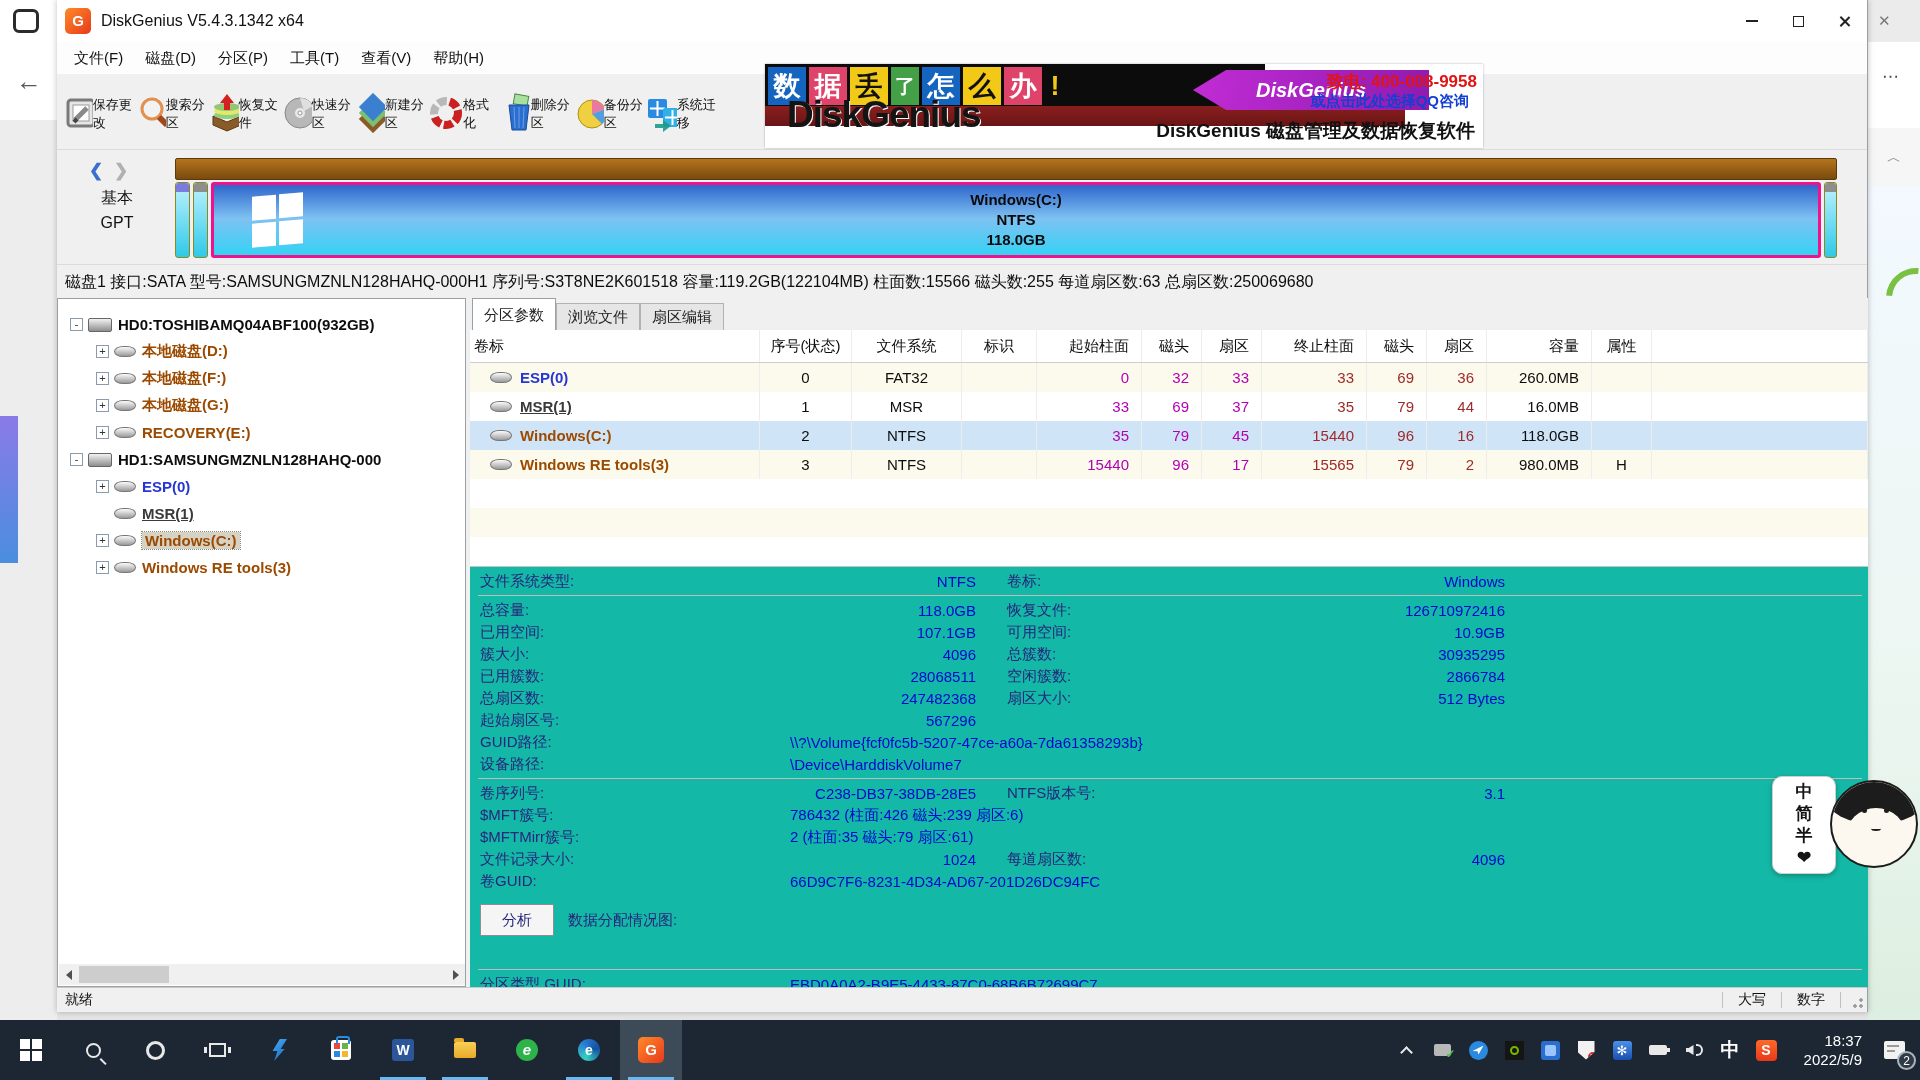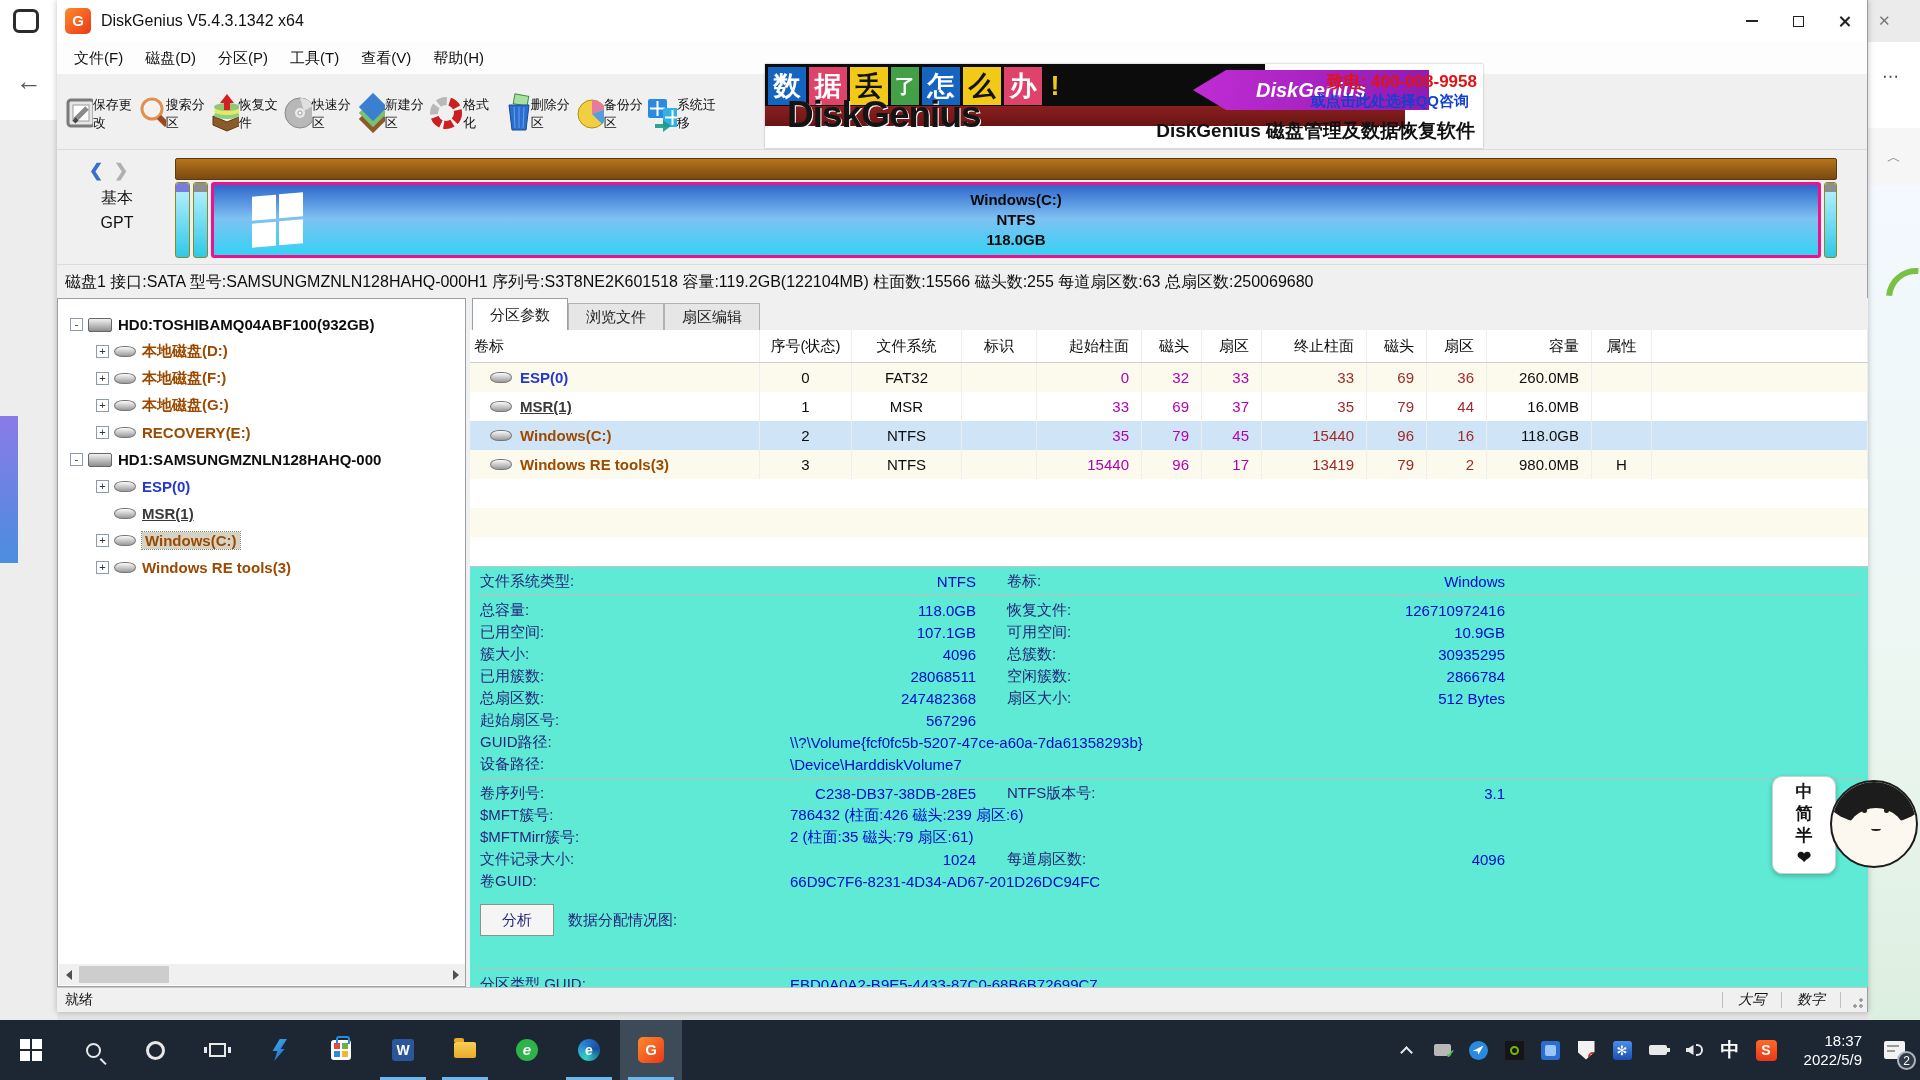--- a/index.html
+++ b/index.html
@@ -83,50 +83,50 @@
   .tsel{background:#d6d2c4;outline:1px dotted #8a8a7a;padding:0 3px;}
   .treescroll{position:absolute;left:1px;bottom:1px;width:407px;height:21px;background:#f0f0f0;display:flex;align-items:center;}
   .sarrow{width:20px;height:21px;display:flex;align-items:center;justify-content:center;background:#f0f0f0;}
   .tri-l{width:0;height:0;border-top:5px solid transparent;border-bottom:5px solid transparent;border-right:6px solid #505050;}
   .tri-r{width:0;height:0;border-top:5px solid transparent;border-bottom:5px solid transparent;border-left:6px solid #505050;}
   .strack{flex:1;height:21px;position:relative;}
   .sthumb{position:absolute;left:0;top:2px;width:90px;height:17px;background:#cdcdcd;}
 
   .rpanel{position:absolute;left:413px;top:0;width:1398px;height:689px;background:#fff;overflow:hidden;}
   .tabs{position:absolute;left:0;top:0;width:100%;height:32px;background:#f0f0f0;display:flex;align-items:flex-end;padding-left:2px;}
-  .tab{height:27px;padding:0 17px;font-size:15px;line-height:26px;background:#e6e6e6;border:1px solid #b2b2b2;border-bottom:none;color:#222;}
+  .tab{height:27px;padding:0 11px;font-size:15px;line-height:26px;background:#e6e6e6;border:1px solid #b2b2b2;border-bottom:none;color:#222;}
   .tab.active{height:32px;background:#fff;line-height:31px;border:1px solid #9aa0a6;border-bottom:none;}
 
   .thead,.trow{display:grid;grid-template-columns:290px 92px 110px 75px 105px 60px 60px 105px 60px 60px 105px 60px 1fr;font-size:15px;}
   .thead{position:absolute;left:0;top:32px;width:100%;height:33px;background:#fff;border-bottom:1px solid #cfcfcf;color:#0d0d0d;}
   .thead .tc{line-height:32px;}
   .tbody{position:absolute;left:0;top:65px;width:100%;}
   .trow{height:29px;}
   .trow .tc{line-height:29px;}
   .tc{border-right:1px solid #ededed;overflow:hidden;white-space:nowrap;}
   .tc.name{display:flex;align-items:center;padding-left:20px;border-right:1px solid #ededed;}
   .tc.cc{text-align:center;} .tc.cr{text-align:right;padding-right:12px;}
   .nm{font-weight:bold;margin-left:2px;}
   .mag{color:#b400b4;} .dred{color:#a02a2a;} .blk{color:#0d0d0d;}
   .r-cream{background:#fbfaec;} .r-white{background:#fff;} .r-sel{background:#cfe5f7;}
 
-  .details{position:absolute;left:0;top:268px;width:100%;height:421px;background:#5eead4;border-top:1px solid #c4c4c4;padding-top:3px;font-size:15px;}
+  .details{position:absolute;left:0;top:268px;width:100%;height:421px;background:#14b8a6;border-top:1px solid #c4c4c4;padding-top:3px;font-size:15px;}
   .drow{display:flex;height:22px;align-items:center;white-space:nowrap;}
   .dl{color:#26267d;} .dv{color:#0008d0;}
   .w200{width:200px;margin-left:10px;} .wv1{width:296px;text-align:right;} .ml31{margin-left:31px;} .wv2{width:298px;text-align:right;}
   .dwide{margin-left:110px;}
   .dsep{height:1px;background:#bdbdbd;margin:3px 6px 3px 8px;}
   .analyzerow{display:flex;align-items:center;height:44px;margin-top:6px;}
   .analyzebtn{width:74px;height:32px;margin-left:10px;background:#f5f5f5;border:1px solid #8f8f8f;color:#26267d;font-size:15px;text-align:center;line-height:30px;}
   .alloclabel{margin-left:14px;color:#26267d;}
   .allocstrip{height:24px;}
 
   .statusbar{position:absolute;left:0;top:987px;width:100%;height:25px;background:#f0f0f0;border-top:1px solid #c8c8c8;display:flex;align-items:center;font-size:14px;color:#111;}
   .st-ready{margin-left:8px;}
-  .st-right{margin-left:auto;display:flex;align-items:center;height:100%;font-style:italic;}
+  .st-right{margin-left:auto;display:flex;align-items:center;height:100%;}
   .st-sep{width:1px;height:16px;background:#c0c0c0;}
   .st-cell{width:58px;text-align:center;}
   .grip{width:26px;height:100%;background:
     radial-gradient(circle at 20px 18px,#9a9a9a 1.5px,transparent 2px),
     radial-gradient(circle at 14px 18px,#9a9a9a 1.5px,transparent 2px),
     radial-gradient(circle at 20px 12px,#9a9a9a 1.5px,transparent 2px);}
 
   
   .ime{left:1772px;top:776px;width:150px;height:100px;}
   .imebox{position:absolute;left:0;top:0;width:64px;height:98px;background:#fff;border:1px solid #cfcfcf;border-radius:10px;box-shadow:0 2px 5px rgba(0,0,0,.25);display:flex;flex-direction:column;align-items:center;justify-content:center;gap:0px;}
@@ -521,21 +521,21 @@
             <div class="tc name">
                 <span class="part-ico"></span>
                 <span class="nm c-brown">Windows RE tools(3)</span>
               </div>
             <div class="tc cc blk">3</div>
             <div class="tc cc blk">NTFS</div>
             <div class="tc cc blk"></div>
             <div class="tc cr mag">15440</div>
             <div class="tc cr mag">96</div>
             <div class="tc cr mag">17</div>
-            <div class="tc cr dred">13419</div>
+            <div class="tc cr dred">15565</div>
             <div class="tc cr dred">79</div>
             <div class="tc cr dred">2</div>
             <div class="tc cr blk">980.0MB</div>
             <div class="tc cc blk">H</div>
             <div class="tc"></div>
           </div>
           <div class="trow r-white"></div>
           <div class="trow r-cream"></div>
           <div class="trow r-white"></div>
         </div>

